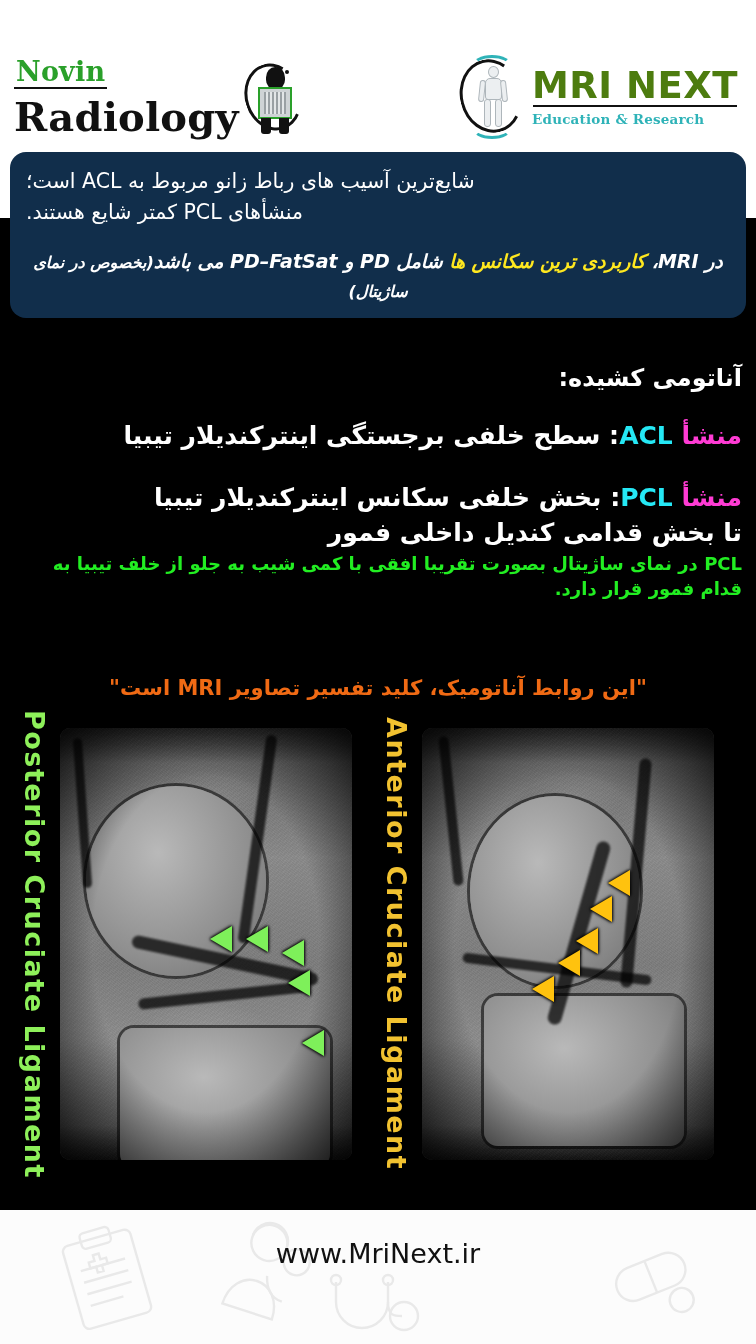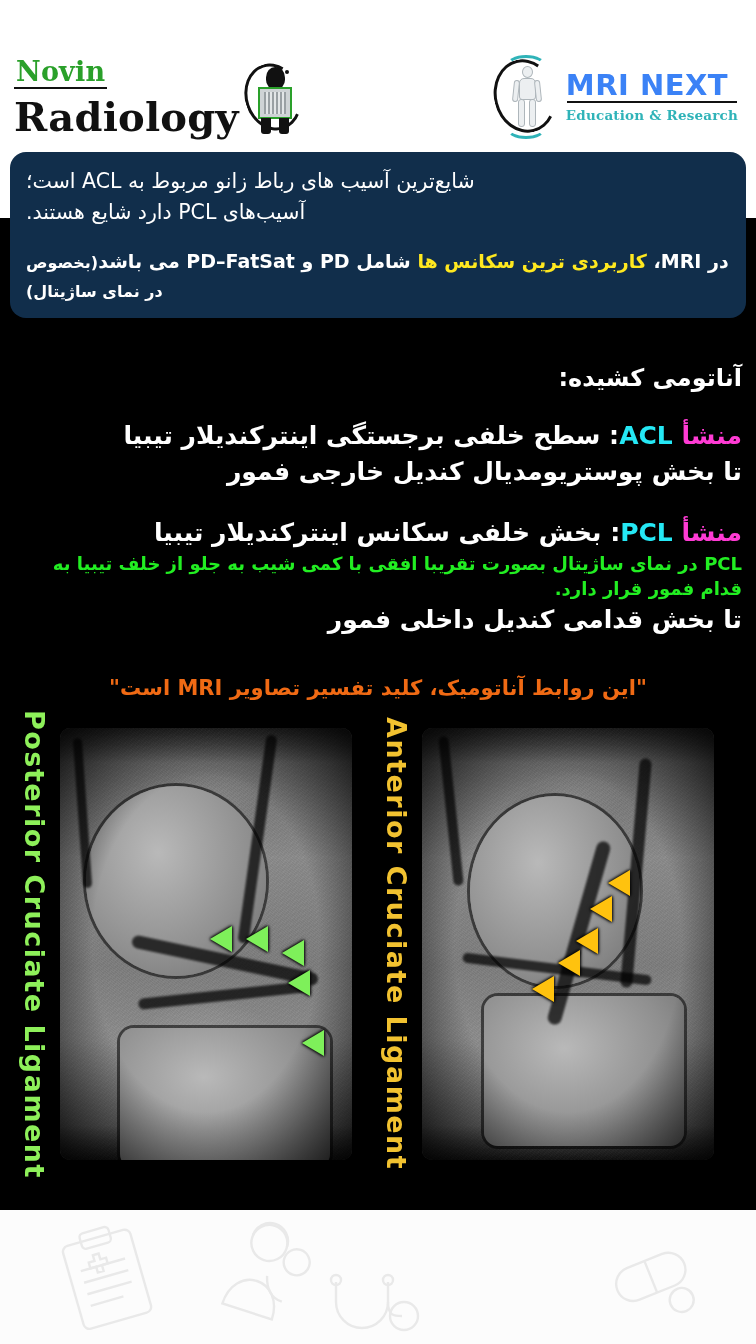--- a/index.html
+++ b/index.html
@@ -89,21 +89,21 @@
   }
   .mn-h { left:8px; top:0; width:11px; height:12px; border-radius:50%; }
   .mn-t { left:5px; top:12px; width:17px; height:22px; border-radius:5px 5px 3px 3px; }
   .mn-al{ left:-1px; top:14px; width:6px; height:22px; border-radius:3px; transform:rotate(6deg); }
   .mn-ar{ right:-1px; top:14px; width:6px; height:22px; border-radius:3px; transform:rotate(-6deg); }
   .mn-ll{ left:4px; top:33px; width:7px; height:28px; border-radius:3px; }
   .mn-lr{ right:4px; top:33px; width:7px; height:28px; border-radius:3px; }
   .mn-words { text-align:left; }
   .mn-title {
     font-family:"DejaVu Sans","Liberation Sans",sans-serif;
-    font-weight:bold; font-size:29px; color:#3b82f6;
+    font-weight:bold; font-size:37px; color:#4d7c0f;
     letter-spacing:.5px; line-height:1; position:relative;
   }
   .mn-title::after{
     content:""; position:absolute; left:1px; right:1px; bottom:-3px;
     height:2.5px; background:#111;
   }
   .mn-sub {
     font-family:"DejaVu Serif","Liberation Serif",serif;
     font-size:13.5px; color:#2fb3b8; margin-top:7px; letter-spacing:.2px;
     font-weight:bold;
@@ -121,22 +121,22 @@
     background:#112e4b; border-radius:16px; z-index:4;
     padding:14px 16px 10px 16px;
     display:flex; flex-direction:column; justify-content:space-between;
   }
   .banner-top { text-align:left; }
   .banner-top p {
     color:#ffffff; font-size:20.5px; line-height:1.5; font-weight:500;
     direction:rtl;
   }
   .banner-bottom {
-    text-align:left; color:#ffffff; font-size:19px; line-height:1.5;
-    font-weight:600; direction:rtl; padding-bottom:4px;
+    text-align:center; color:#ffffff; font-size:19px; line-height:1.5;
+    font-weight:600; direction:rtl; padding-bottom:4px;font-style:italic;
   }
   .hl-yellow { color:#ffe81f; font-weight:bold; }
   .small-paren { font-size:16px; }
 
   
   .anatomy {
     position:absolute; right:14px; top:364px; width:728px; z-index:5;
     text-align:right; direction:rtl;
   }
   .anatomy h2 {
@@ -271,45 +271,44 @@
     <div class="mn-words">
       <div class="mn-title">MRI NEXT</div>
       <div class="mn-sub">Education &amp; Research</div>
     </div>
   </div>
 </div>
 
 <div class="banner">
   <div class="banner-top">
     <p>شایع‌ترین آسیب های رباط زانو مربوط به ACL است؛</p>
-    <p>آسیب‌های PCL دارد شایع هستند.</p>
+    <p>منشأ‌های PCL کمتر شایع هستند.</p>
   </div>
   <div class="banner-bottom">
     <span>در MRI، </span><span class="hl-yellow">کاربردی ترین سکانس ها</span><span> شامل  PD  و  PD–FatSat  می باشد</span><span class="small-paren">(بخصوص در نمای ساژیتال)</span>
   </div>
 </div>
 
 <div class="anatomy">
   <h2>آناتومی کشیده:</h2>
 
   <div class="lig-block">
     <div class="line">
       <span class="tag-origin">منشأ</span>
       <span class="tag-abbr">ACL</span><span>: سطح خلفی برجستگی اینترکندیلار تیبیا</span>
     </div>
-    <div class="line">تا بخش پوستریومدیال کندیل خارجی فمور</div>
   </div>
 
   <div class="lig-block">
     <div class="line">
       <span class="tag-origin">منشأ</span>
       <span class="tag-abbr">PCL</span><span>: بخش خلفی سکانس اینترکندیلار تیبیا</span>
     </div>
+    <div class="line">تا بخش قدامی کندیل داخلی فمور</div>
     <div class="line green">PCL در نمای ساژیتال  بصورت تقریبا افقی با کمی شیب به جلو از خلف تیبیا به قدام فمور قرار دارد.</div>
-    <div class="line">تا بخش قدامی کندیل داخلی فمور</div>
   </div>
 </div>
 
 <div class="quote">"این روابط آناتومیک، کلید تفسیر تصاویر MRI است"</div>
 
 <div class="panels">
 
   <div class="panel">
     <div class="mri">
       <div class="mri-img"></div>
@@ -385,14 +384,15 @@
   </svg>
   <svg class="wm" style="left:596px;top:20px;" width="110" height="100" viewBox="0 0 110 100">
     <g transform="rotate(-22 55 50)">
       <rect x="20" y="30" width="72" height="34" rx="17"></rect>
       <path d="M56 30v34"></path>
       <circle cx="76" cy="80" r="12"></circle>
     </g>
   </svg>
 
   <div class="footer-urls">
+    <div>www.MriNext.ir</div>
   </div>
 </div>
 
 </body></html>

